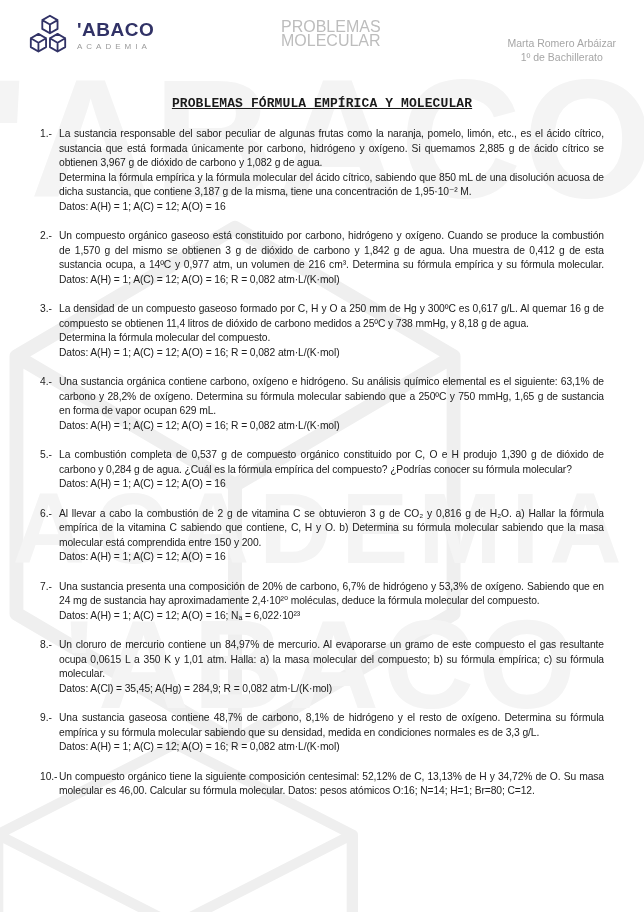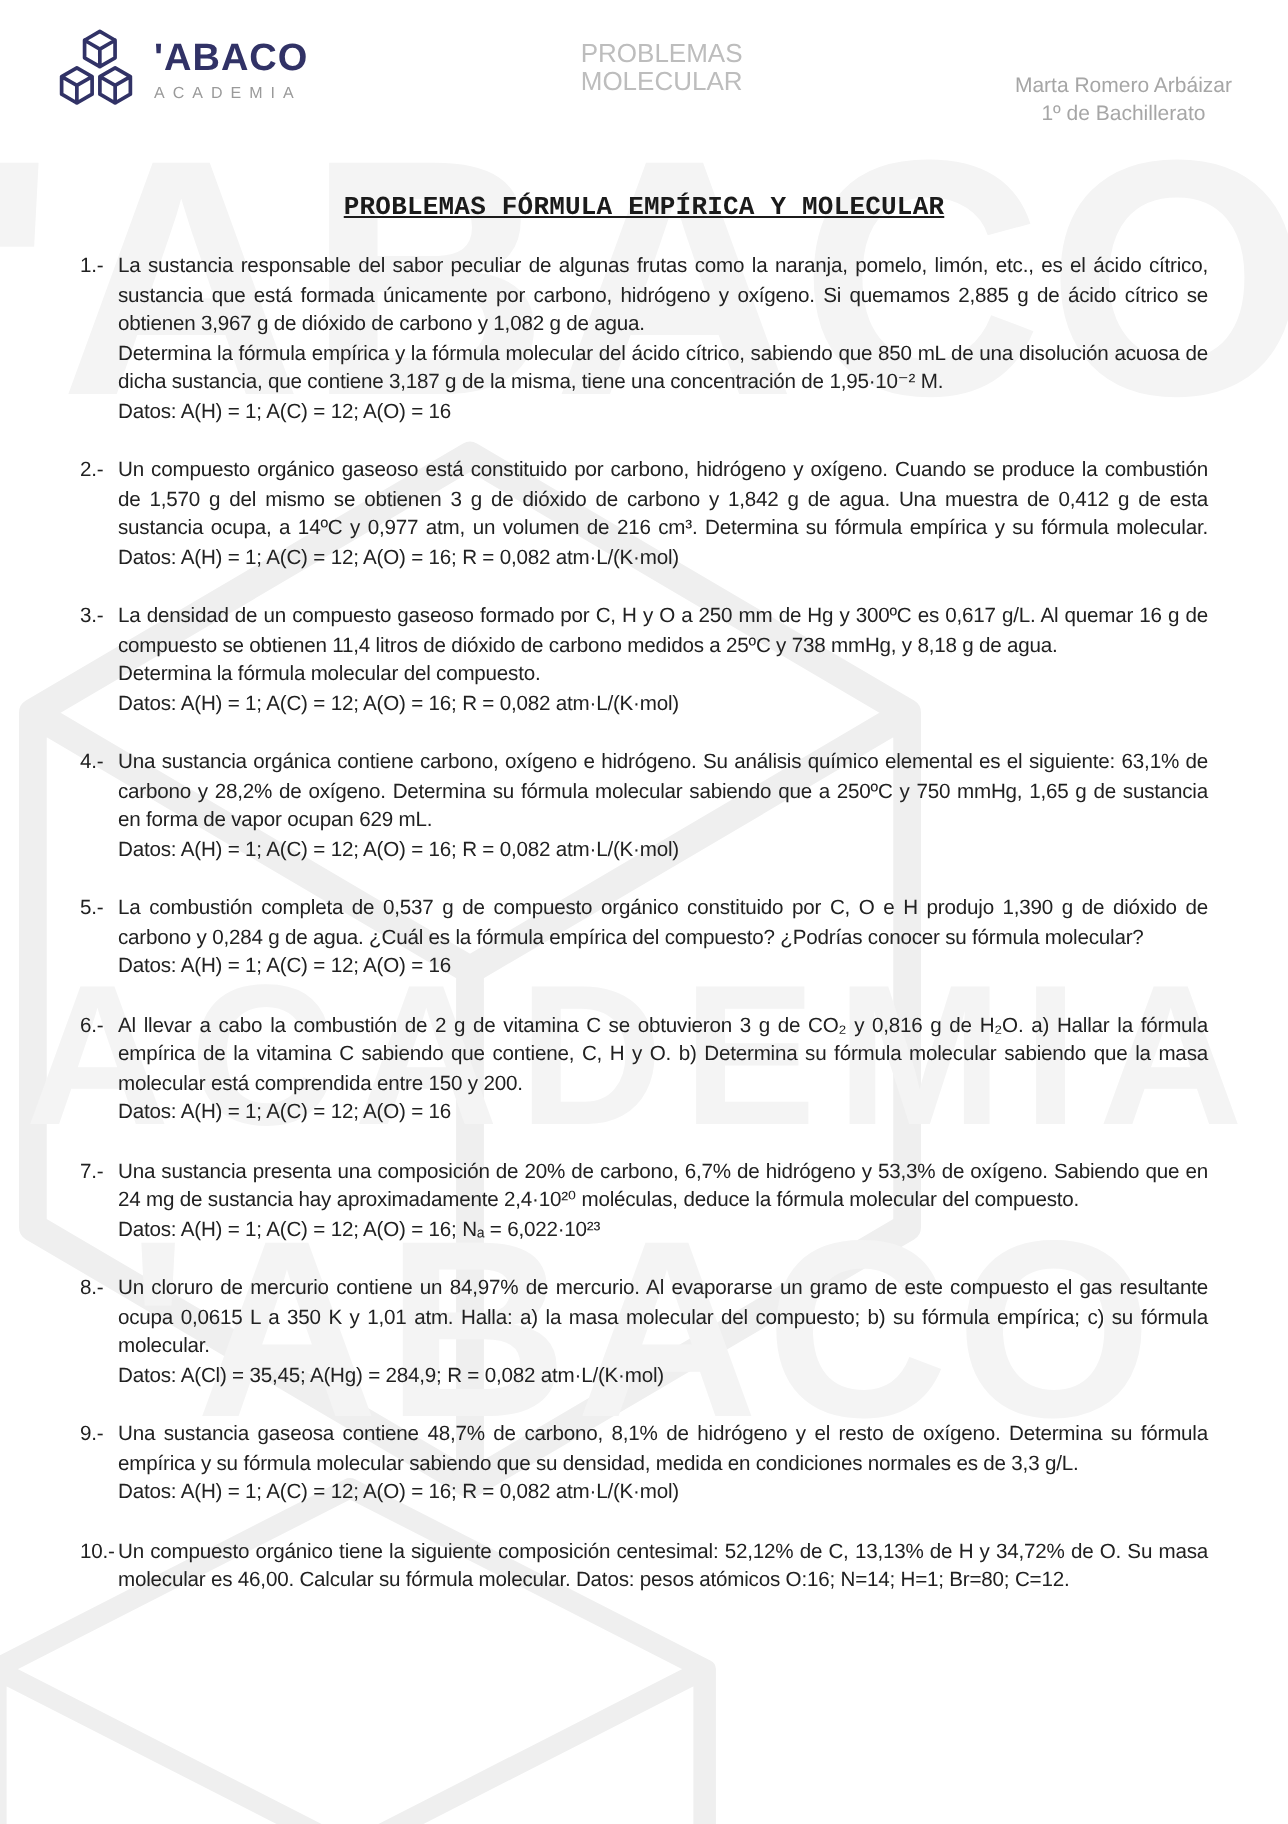--- a/index.html
+++ b/index.html
@@ -31,21 +31,21 @@
   .header{
     display:flex;justify-content:space-between;align-items:flex-start;
     padding:12px 28px 0 26px;
   }
   .logo{display:flex;align-items:center;gap:7px;}
   .logo-icon svg{display:block;}
   .logo-icon path{fill:none;stroke:#313266;stroke-width:2.1;stroke-linejoin:round;stroke-linecap:round;}
   .logo-text{display:flex;flex-direction:column;}
   .brand{font-size:19px;font-weight:600;color:#313266;letter-spacing:0.5px;line-height:20px;}
   .brand-sub{font-size:8px;color:#9a9a9a;letter-spacing:4px;line-height:10px;margin-top:2px;}
-  .head-center{margin-top:8px;text-align:center;color:#bdbdbd;font-size:13px;line-height:14px;}
+  .head-center{margin-top:8px;text-align:center;color:#bdbdbd;font-size:16px;line-height:14px;}
   .head-right{margin-top:24px;text-align:center;color:#a6a6a6;font-size:10.5px;line-height:14px;}
 
   .title{
     margin-top:32px;
     text-align:center;
     font-size:13px;font-weight:bold;color:#1b1b1b;
     text-decoration:underline;
     letter-spacing:0.1px;
     font-family:Liberation Mono, monospace;
   }

